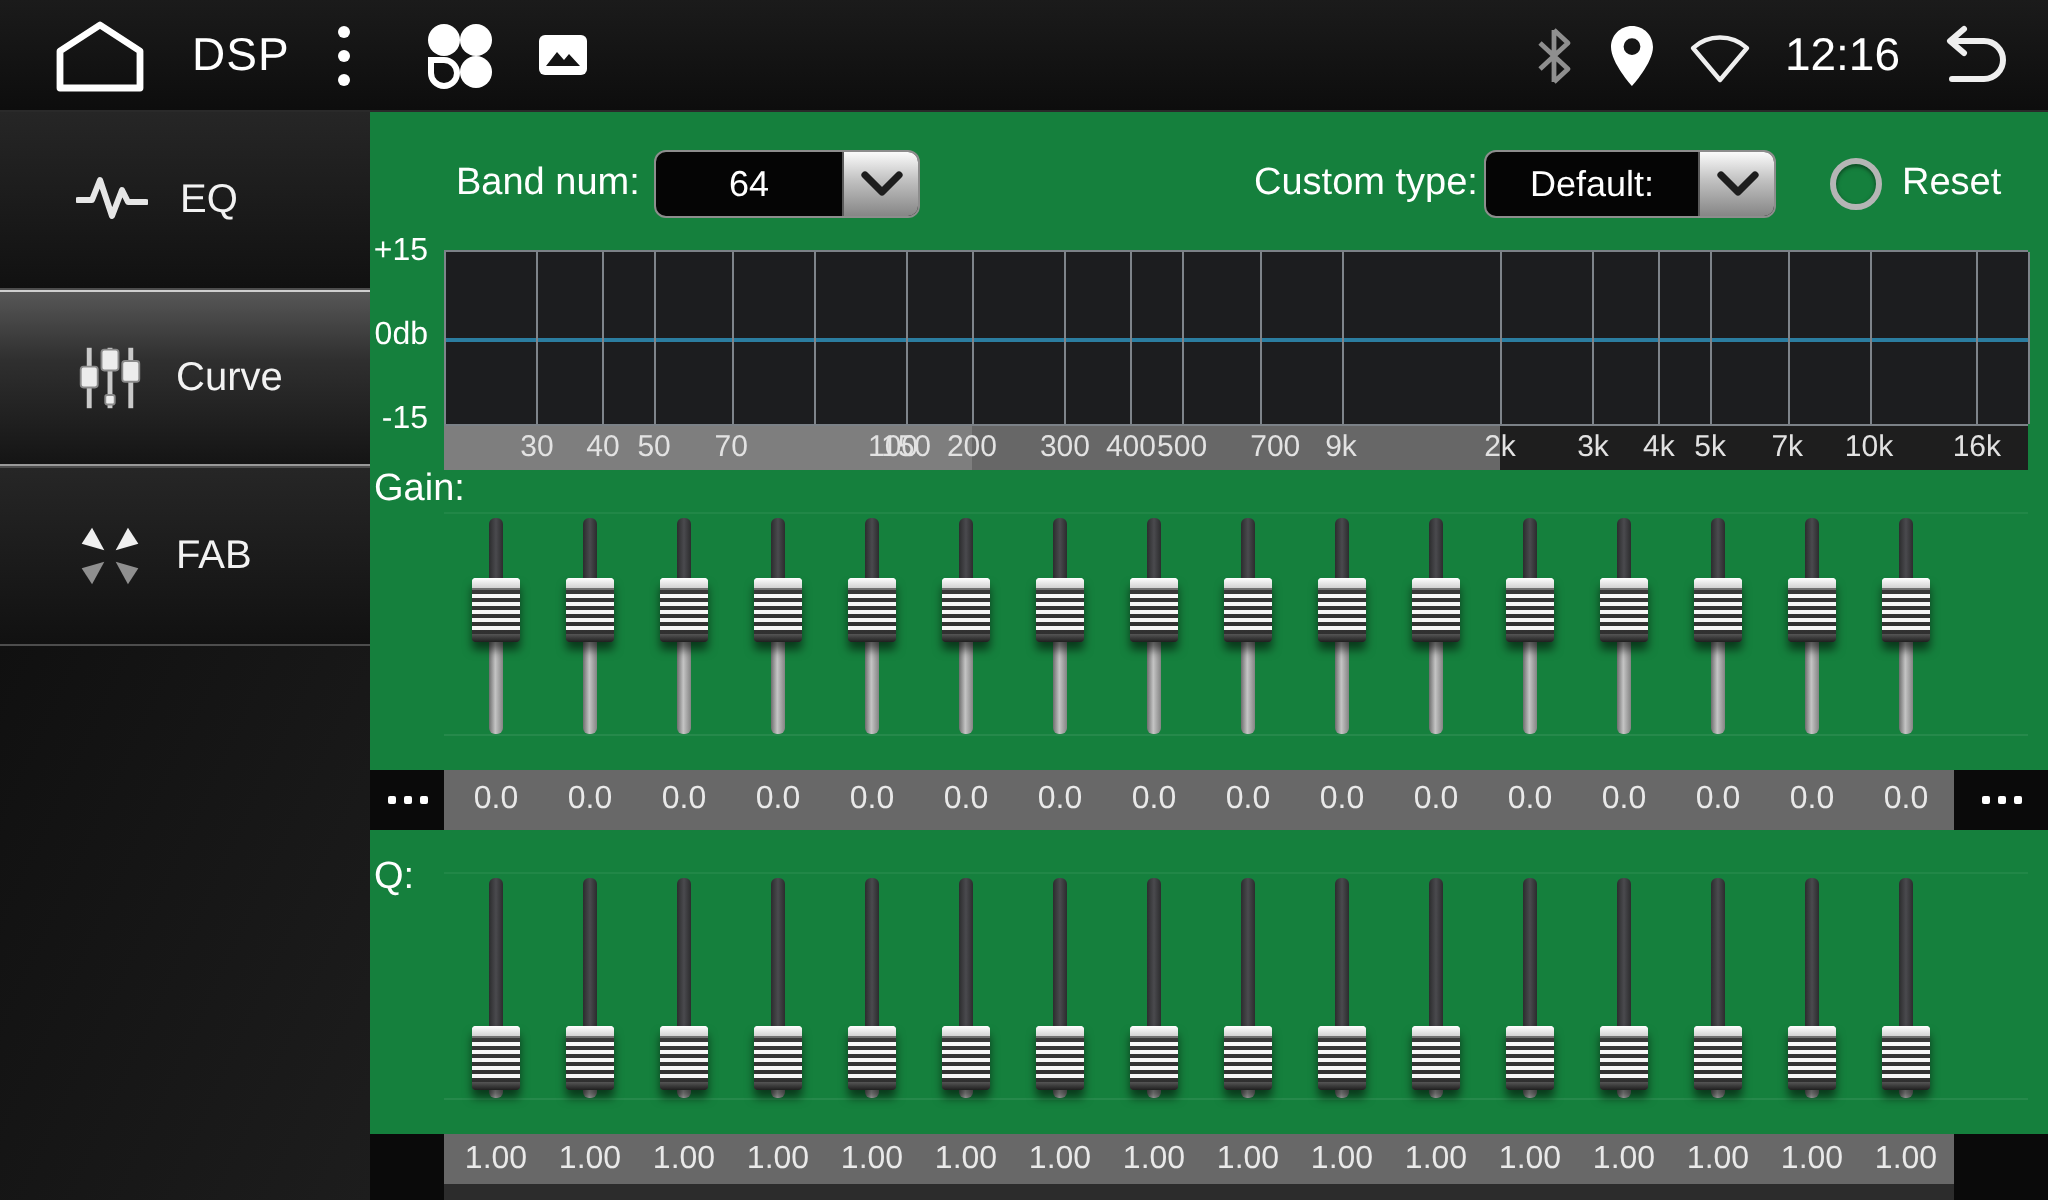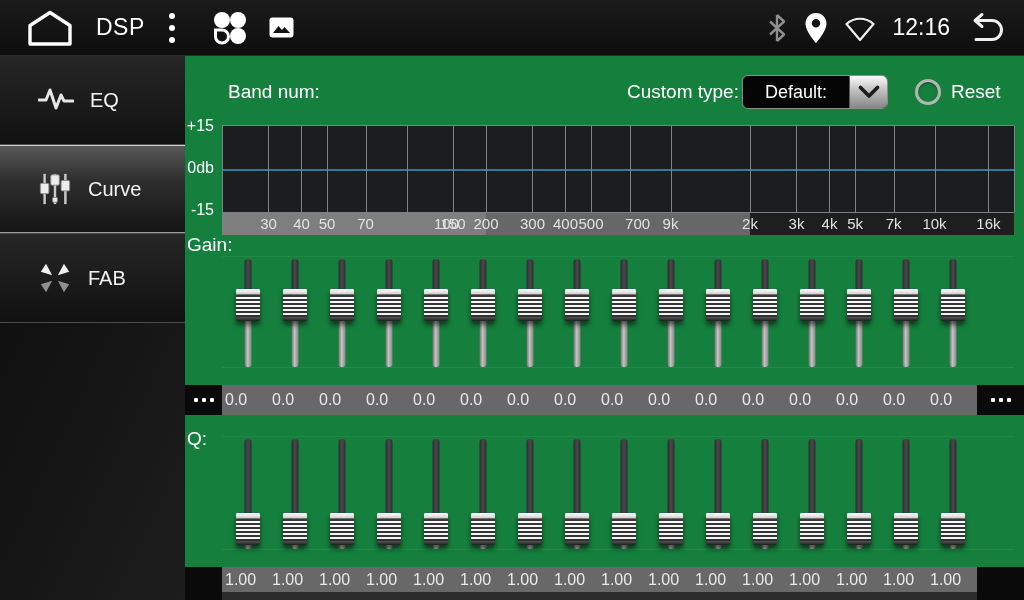--- a/index.html
+++ b/index.html
@@ -85,21 +85,21 @@
   .knob::before { content:''; position:absolute; top:0; left:0; right:0; height:5px;
     background:linear-gradient(180deg,#fff,#d2d2d2); border-bottom:1px solid #707070;
     border-radius:2px 2px 0 0; }
   .knob::after { content:''; position:absolute; bottom:0; left:0; right:0; height:4px;
     background:linear-gradient(180deg,#555,#1f1f1f); border-radius:0 0 2px 2px; }
 
   
   .vrow { position:absolute; left:37px; width:755px; background:#686868; }
   #gain-row { top:329px; height:30px; }
   #q-row { top:511px; height:25px; }
-  .cell { position:absolute; width:46px; color:#e9e9e9; font-size:16px; }
+  .cell { position:absolute; width:46px; text-align:center; color:#e9e9e9; font-size:16px; }
   #gain-row .cell { line-height:30px; }
   #q-row .cell { line-height:25px; }
   .more { position:absolute; background:#0a0a0a; display:flex; align-items:center;
     justify-content:center; gap:4px; cursor:pointer; }
   .more i { width:4px; height:4px; background:#fff; border-radius:1px; }
   .bottom-strip { position:absolute; left:37px; top:536px; width:755px; height:8px;
     background:#2c2c2c; }
 </style>
 </head>
 <body>
@@ -195,20 +195,28 @@
           <path d="M21 21 L33 24.5 L27.5 33 Z" fill="#8f8f8f"></path>
         </svg>
       </span>
       <span class="lbl">FAB</span>
     </div>
   </div>
 
   <div class="main">
 
     <span class="ctl-label" style="left:43px">Band num:</span>
+    <div class="dd" style="left:142px;width:133px">
+      <span class="val">64</span>
+      <span class="chev">
+        <svg width="22" height="14" viewBox="0 0 22 14">
+            <path d="M2.5 2.5 L11 11 L19.5 2.5" fill="none" stroke="#1d1d1d" stroke-width="3.6" stroke-linecap="round" stroke-linejoin="round"></path>
+          </svg>
+      </span>
+    </div>
 
     <span class="ctl-label" style="left:442px">Custom type:</span>
     <div class="dd" style="left:557px;width:146px">
       <span class="val">Default:</span>
       <span class="chev">
         <svg width="22" height="14" viewBox="0 0 22 14">
             <path d="M2.5 2.5 L11 11 L19.5 2.5" fill="none" stroke="#1d1d1d" stroke-width="3.6" stroke-linecap="round" stroke-linejoin="round"></path>
           </svg>
       </span>
     </div>

